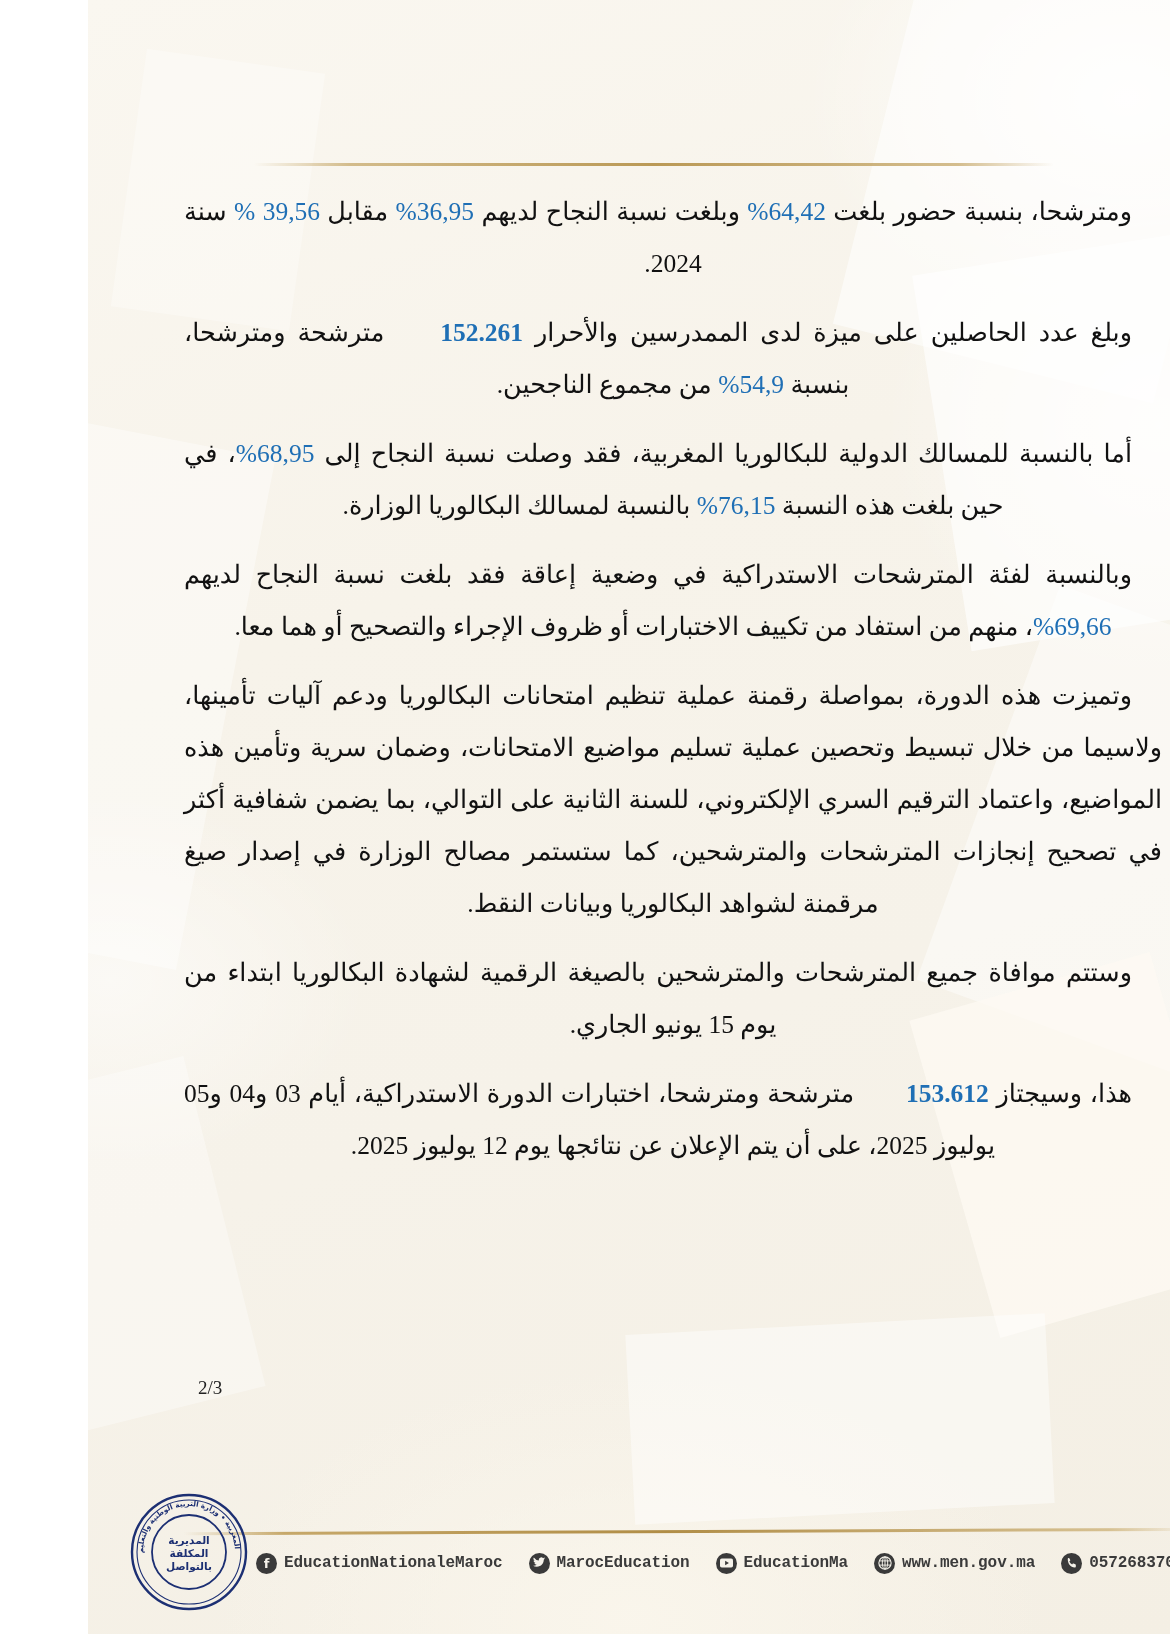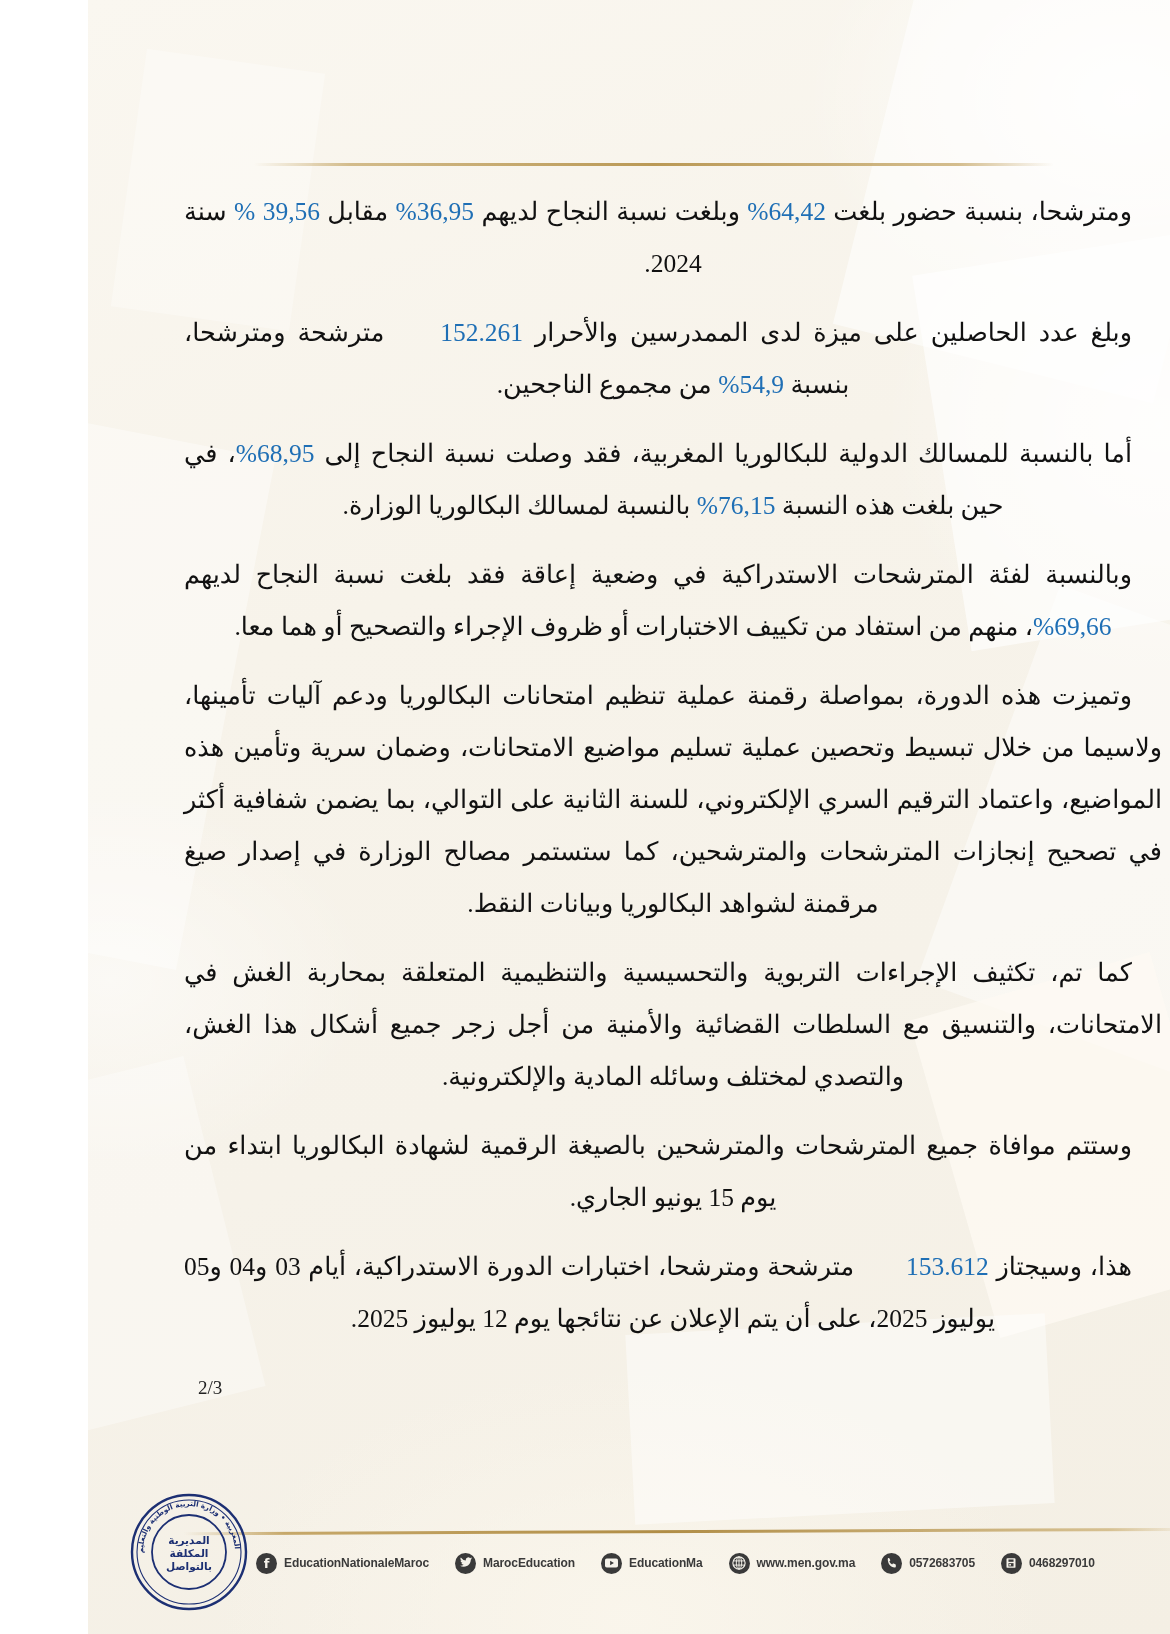--- a/index.html
+++ b/index.html
@@ -90,21 +90,21 @@
     letter-spacing: 0;
   }
   p.para:last-child { margin-bottom: 0; }
 
   .num {
     color: #1f6fb5;
     font-weight: 400;
   }
   .num-bold {
     color: #1f6fb5;
-    font-weight: normal;
+    font-weight: bold;
     margin-left: 44px;
   }
   .bold {
     color: #111111;
     font-weight: bold;
   }
 
   
   .page-no {
     position: absolute;
@@ -159,22 +159,22 @@
     align-items: center;
     justify-content: center;
     font-family: "DejaVu Sans", sans-serif;
     font-size: 12px;
     font-weight: bold;
     line-height: 1;
     flex: 0 0 auto;
   }
   .fitem .glyph svg { display: block; }
   .fitem .ftext {
-    font-family: Liberation Sans, sans-serif;
-    font-size: 12px;
+    font-family: Liberation Mono, monospace;
+    font-size: 16px;
     color: #3a3a3a;
     letter-spacing: -0.1px;
     font-weight: 600;
   }
 
   
   .seal {
     position: absolute;
     left: 38px;
     top: 1489px;
@@ -198,21 +198,20 @@
   <div class="facet f8"></div>
 
   <div class="top-rule"></div>
 
   <div class="content" id="content">
       <p class="para"><span>ومترشحا، بنسبة حضور بلغت </span><span class="num">64,42%</span><span> وبلغت نسبة النجاح لديهم </span><span class="num">36,95%</span><span> مقابل </span><span class="num">39,56 %</span><span> سنة 2024.</span></p>
       <p class="para"><span>وبلغ عدد الحاصلين على ميزة لدى الممدرسين والأحرار </span><span class="num-bold">152.261</span><span> مترشحة ومترشحا، بنسبة </span><span class="num">54,9%</span><span> من مجموع الناجحين.</span></p>
       <p class="para"><span>أما بالنسبة للمسالك الدولية للبكالوريا المغربية، فقد وصلت نسبة النجاح إلى </span><span class="num">68,95%</span><span>، في حين بلغت هذه النسبة </span><span class="num">76,15%</span><span> بالنسبة لمسالك البكالوريا الوزارة.</span></p>
       <p class="para"><span>وبالنسبة لفئة المترشحات الاستدراكية في وضعية إعاقة فقد بلغت نسبة النجاح لديهم </span><span class="num">69,66%</span><span>، منهم من استفاد من تكييف الاختبارات أو ظروف الإجراء والتصحيح أو هما معا.</span></p>
       <p class="para"><span>وتميزت هذه الدورة، بمواصلة رقمنة عملية تنظيم امتحانات البكالوريا ودعم آليات تأمينها، ولاسيما من خلال تبسيط وتحصين عملية تسليم مواضيع الامتحانات، وضمان سرية وتأمين هذه المواضيع، واعتماد الترقيم السري الإلكتروني، للسنة الثانية على التوالي، بما يضمن شفافية أكثر في تصحيح إنجازات المترشحات والمترشحين، كما ستستمر مصالح الوزارة في إصدار صيغ مرقمنة لشواهد البكالوريا وبيانات النقط.</span></p>
-      <p class="para"><span>كما تم، تكثيف الإجراءات التربوية والتحسيسية والتنظيمية المتعلقة بمحاربة الغش في الامتحانات، والتنسيق مع السلطات القضائية والأمنية من أجل زجر جميع أشكال هذا الغش، والتصدي لمختلف وسائله المادية والإلكترونية.</span></p>
       <p class="para"><span>وستتم موافاة جميع المترشحات والمترشحين بالصيغة الرقمية لشهادة البكالوريا ابتداء من يوم 15 يونيو الجاري.</span></p>
       <p class="para"><span>هذا، وسيجتاز </span><span class="num-bold">153.612</span><span> مترشحة ومترشحا، اختبارات الدورة الاستدراكية، أيام 03 و04 و05 يوليوز 2025، على أن يتم الإعلان عن نتائجها يوم 12 يوليوز 2025.</span></p>
     </div>
 
   <div class="page-no">2/3</div>
 
   <div class="footer-rule"></div>
 
   <div class="seal">
     <svg viewBox="0 0 126 126" xmlns="http://www.w3.org/2000/svg">

